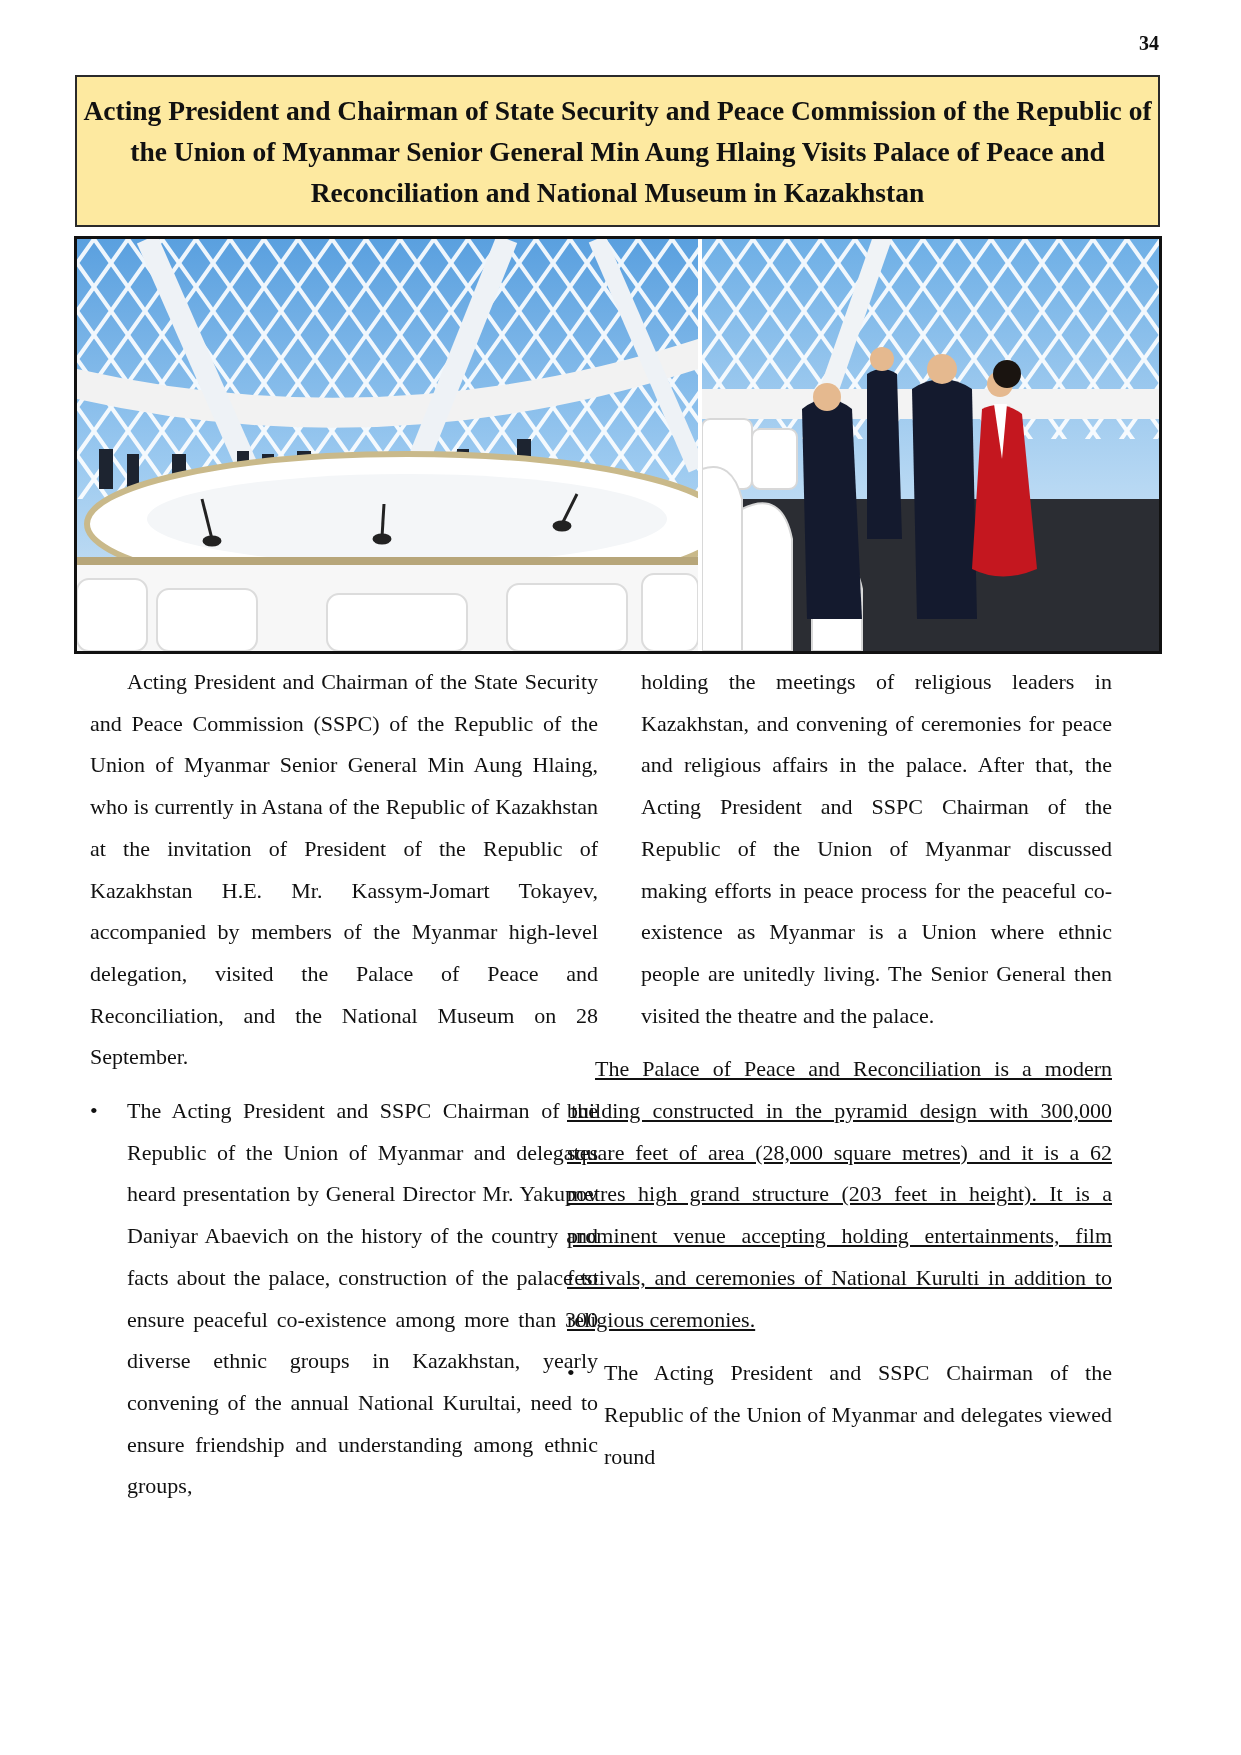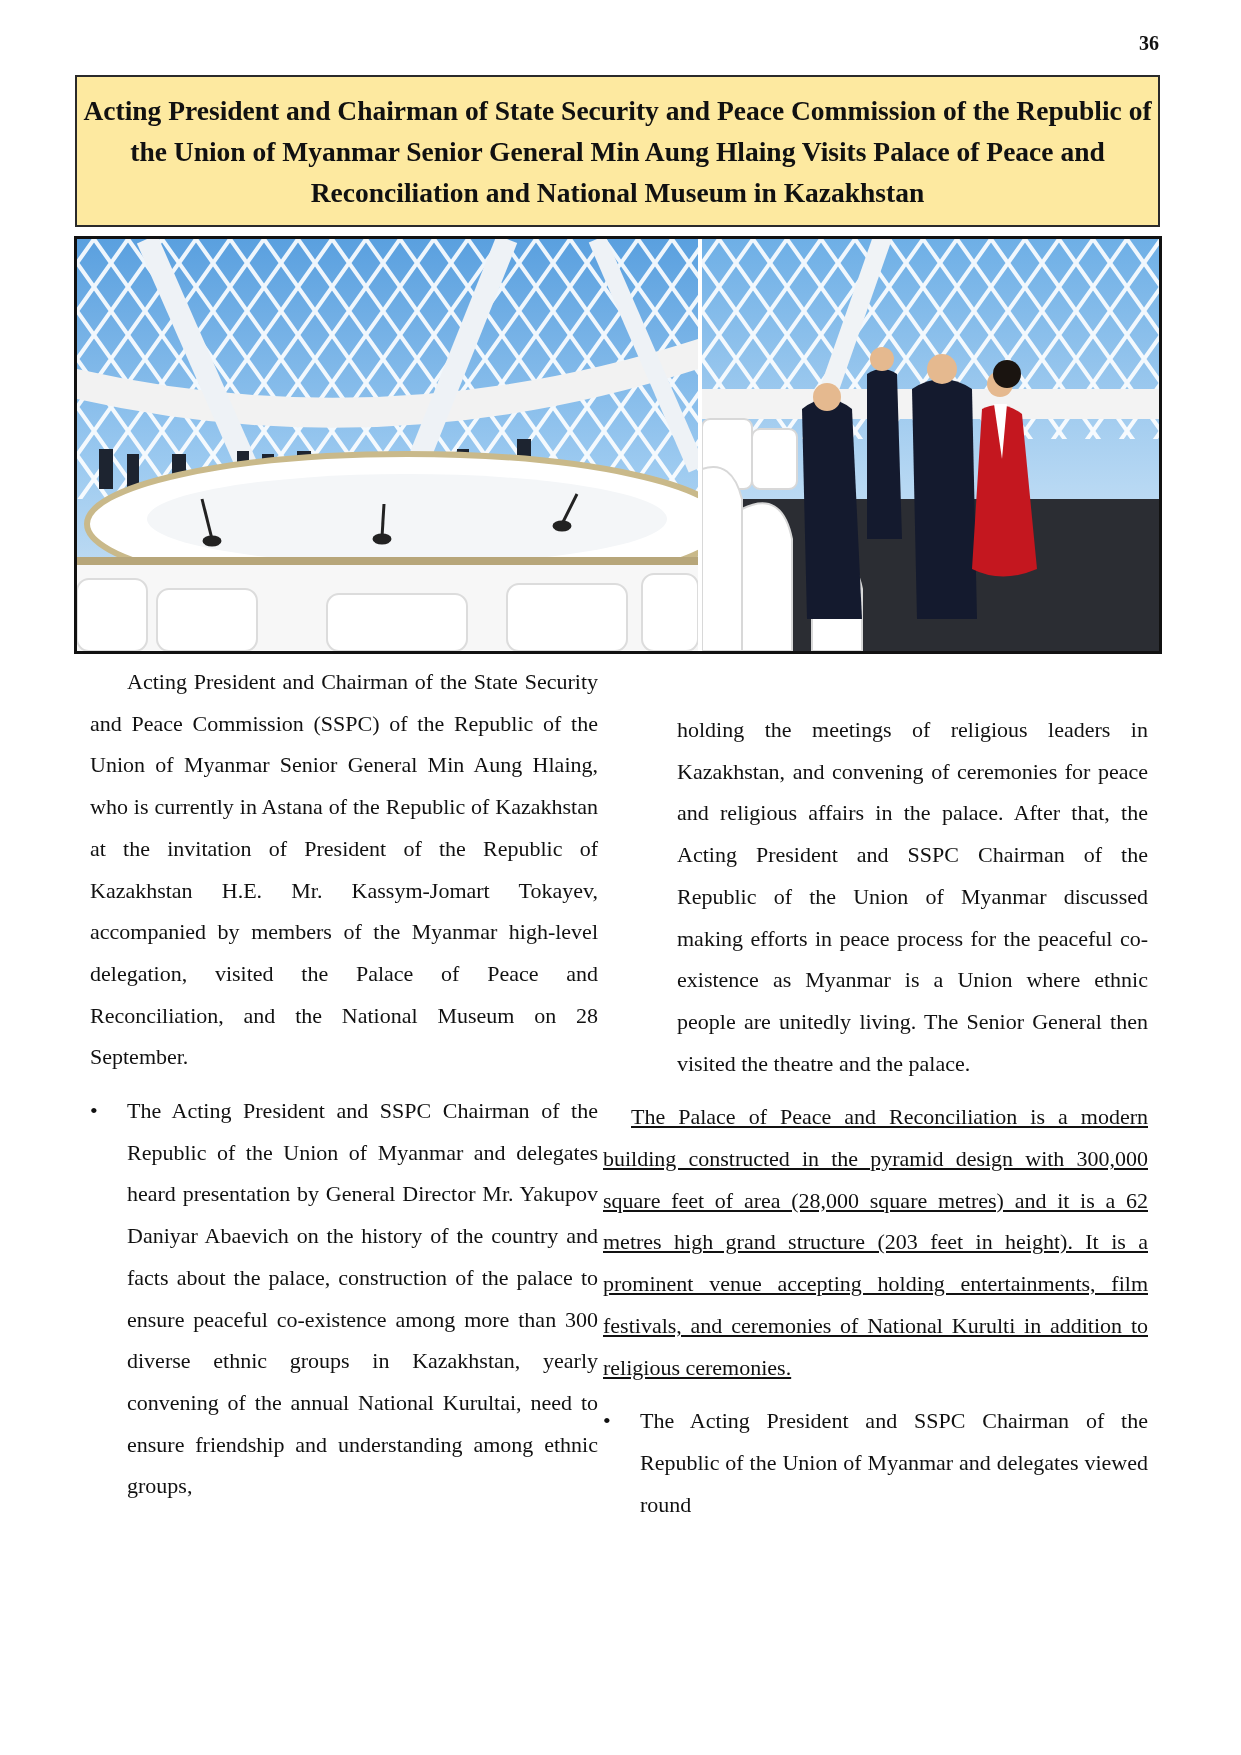--- a/index.html
+++ b/index.html
@@ -12,31 +12,31 @@
   .title-box h1 { margin: 0; font-size: 27.5px; line-height: 41px; font-weight: bold; }
   .photo-frame { position: absolute; left: 74px; top: 236px; width: 1088px; height: 418px;
                  border: 3px solid #111; box-sizing: border-box; background: #fff; display: flex; gap: 4px; }
   .photo { position: relative; overflow: hidden; height: 100%; }
   .photo-left { width: 621px; }
   .photo-right { flex: 1; }
   .photo svg { width: 100%; height: 100%; display: block; }
   .col { position: absolute; top: 661px; font-size: 22px; line-height: 41.7px; text-align: justify; }
   .col p { margin: 0; }
   .col-left { left: 90px; width: 508px; }
-  .col-right { left: 640px; width: 508px; margin-top: 48px; }
+  .col-right { left: 604px; width: 508px; }
   .indent { text-indent: 37px; }
   .bullet { position: relative; padding-left: 37px; margin-top: 12px !important; }
   .bullet .dot { position: absolute; left: 0; top: 0; }
   .hang { padding-left: 37px; }
   .gap { margin-top: 12px !important; text-decoration: underline; }
 </style>
 </head>
 <body>
 
-<div class="page-number">36</div>
+<div class="page-number">34</div>
 
 <div class="title-box">
   <h1>Acting President and Chairman of State Security and Peace Commission of the Republic of the Union of Myanmar Senior General Min Aung Hlaing Visits Palace of Peace and Reconciliation and National Museum in Kazakhstan</h1>
 </div>
 
 <div class="photo-frame">
   <div class="photo photo-left">
     <svg viewBox="0 0 621 412" preserveAspectRatio="none">
       <defs>
         <linearGradient id="sky1" x1="0" y1="0" x2="0" y2="1">

